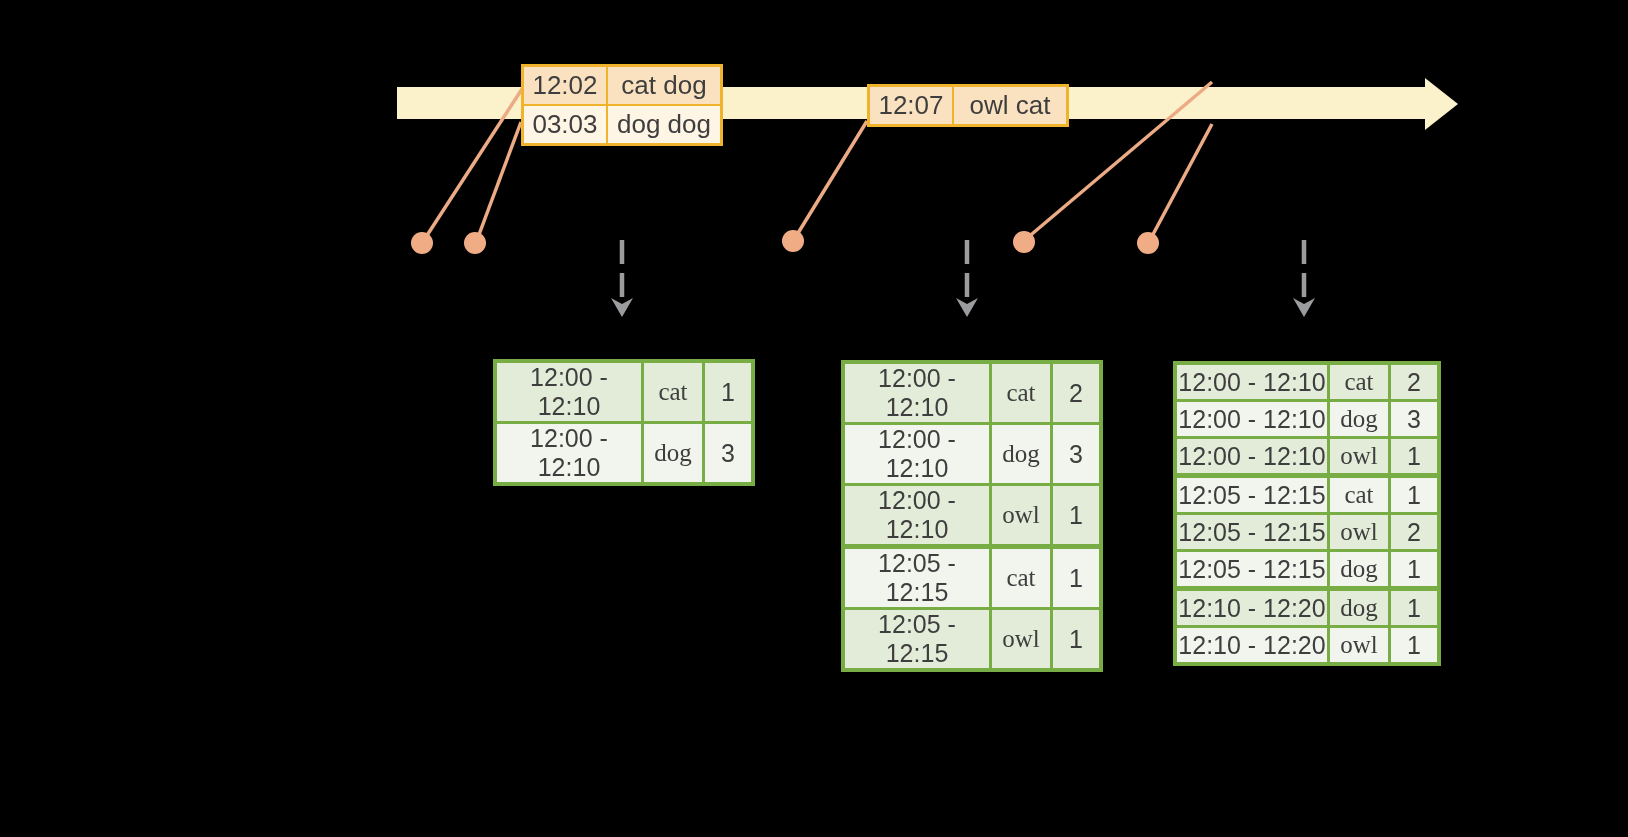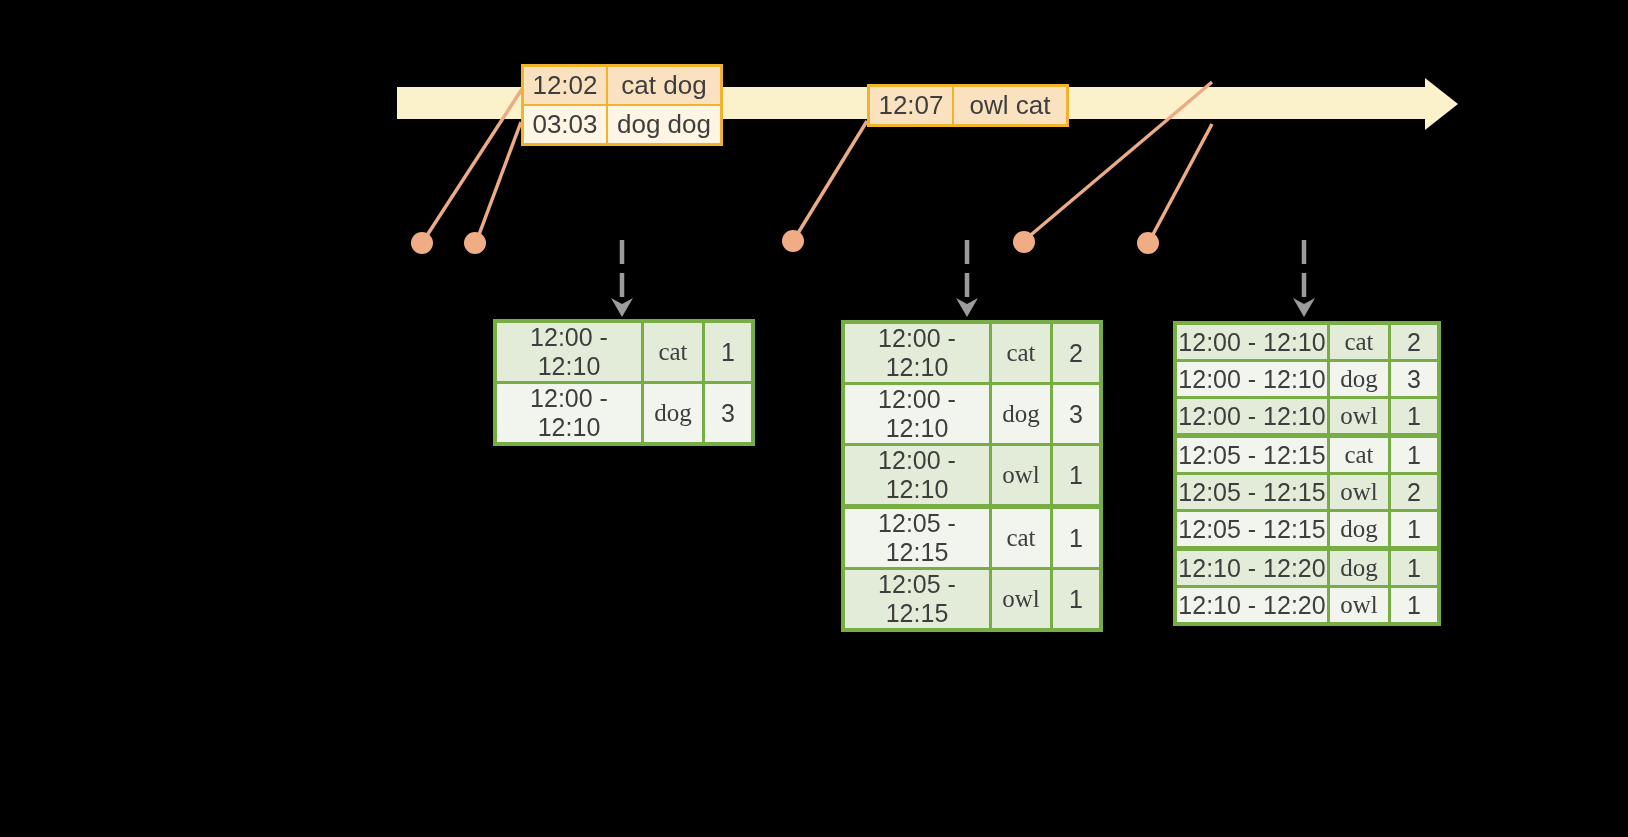--- a/index.html
+++ b/index.html
@@ -49,20 +49,21 @@
   table.event-table.narrow td.col-words { width: 103px; }
   #events-1 { left: 521px; top: 64px; }
   #events-2 { left: 867px; top: 84px; border-radius: 11px; }
   #events-3 { left: 1213px; top: 64px; }
 
   
   table.result-table {
     position: absolute;
     border-collapse: collapse;
     border: 4px solid var(--result-border);
+    margin-top: 40px;
   }
   table.result-table td {
     border: 3px solid var(--result-border);
     font-size: 25px;
     color: var(--text);
     text-align: center;
     vertical-align: middle;
     height: 34px;
     padding: 0;
   }

